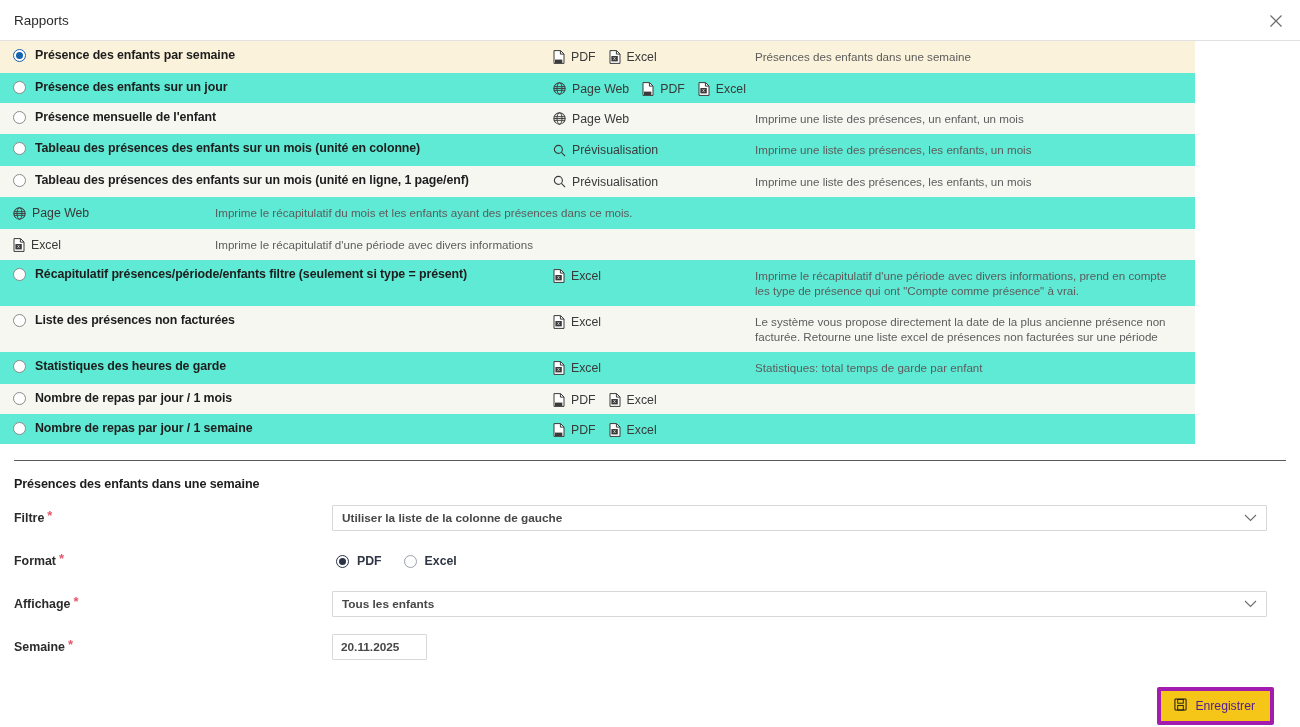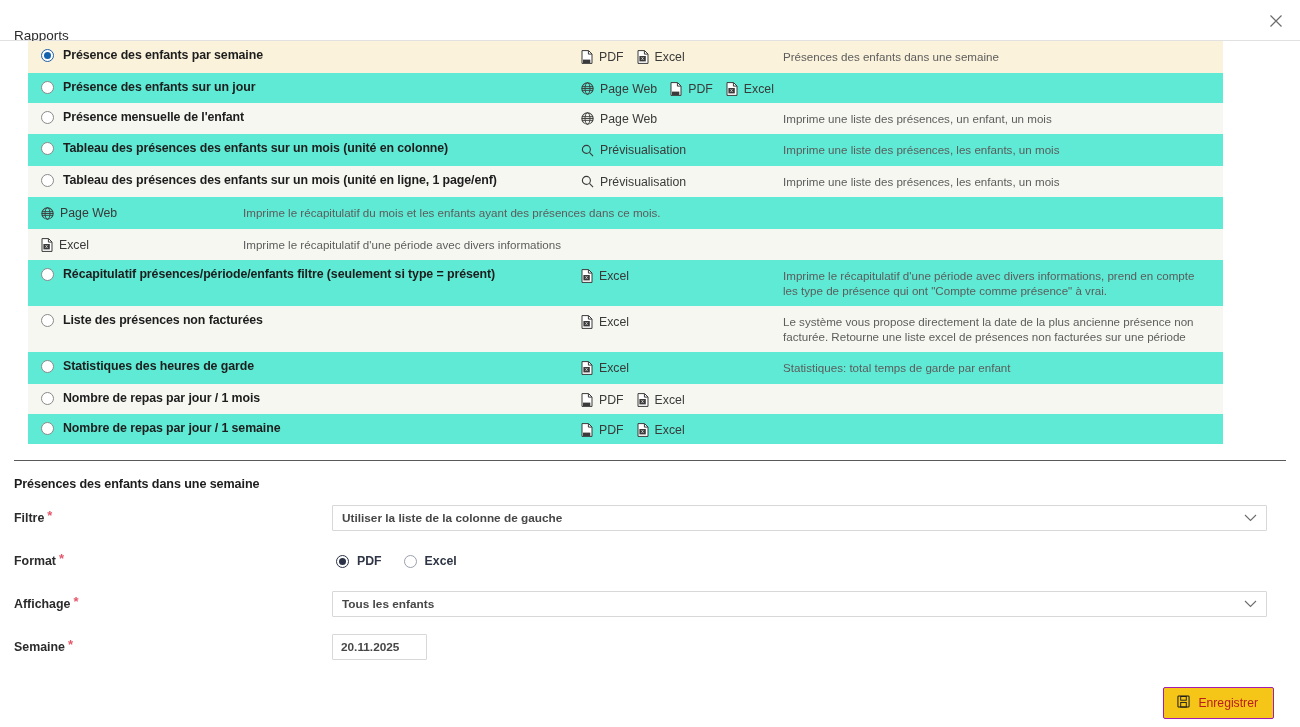--- a/index.html
+++ b/index.html
@@ -14,39 +14,38 @@
 
   
   .titlebar {
     position: relative;
     height: 41px;
     background: #ffffff;
     border-bottom: 1px solid #e1e1e1;
   }
   .titlebar .title {
     position: absolute;
-    left: 14px; top: 28px;
+    left: 14px; top: 13px;
     font-size: 13.5px;
     color: #2b2b2b;
   }
   .titlebar .close-btn {
     position: absolute;
     right: 10px; top: 7px;
     width: 28px; height: 28px;
     display: flex; align-items: center; justify-content: center;
     cursor: pointer;
     color: #6b6b6b;
   }
   .titlebar .close-btn svg { display: block; }
 
   
   .report-list {
     position: relative;
     width: 1195px;
-    margin-left: 28px;
   }
   .report-row {
     position: relative;
     display: flex;
     align-items: flex-start;
     background: #5eead4;
     padding: 0;
     min-height: 29px;
   }
   .report-row.alt { background: #f7f7f2; }
@@ -230,22 +229,22 @@
   .save-area {
     display: flex;
     justify-content: flex-end;
     padding: 18px 12px 0 0;
   }
   .save-btn {
     display: inline-flex;
     align-items: center;
     gap: 8px;
     background: #f5c518;
-    border: 1px solid #a21caf;
-    color: #b91c1c;
+    border: 4px solid #a21caf;
+    color: #4c1d95;
     font-size: 12.2px;
     padding: 7px 15px 7px 13px;
     border-radius: 2px;
     cursor: pointer;
   }
 </style>
 </head>
 <body>
 
 <div class="titlebar">

